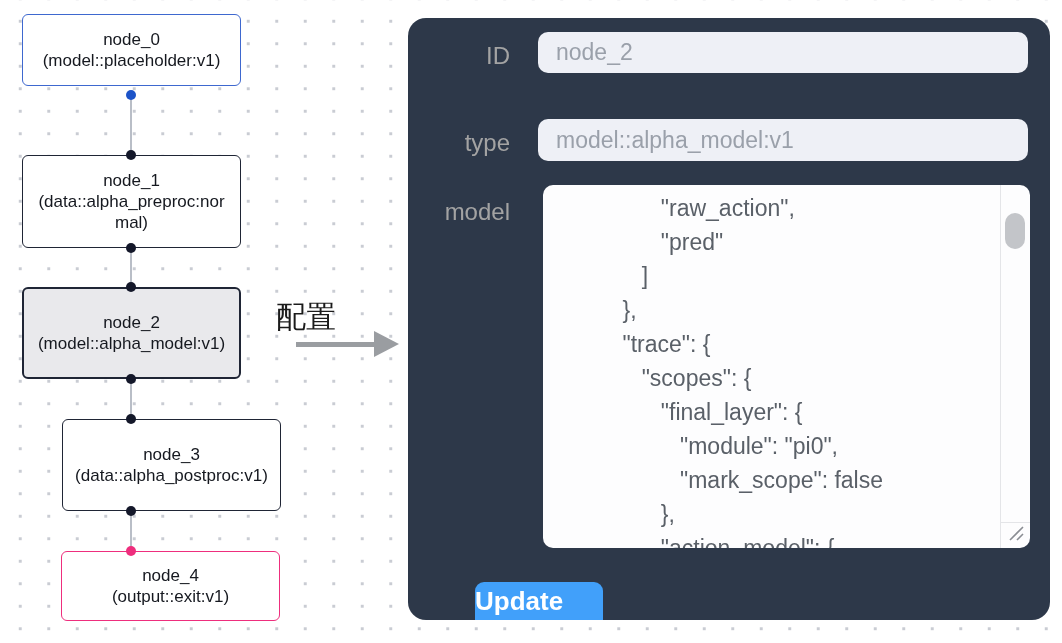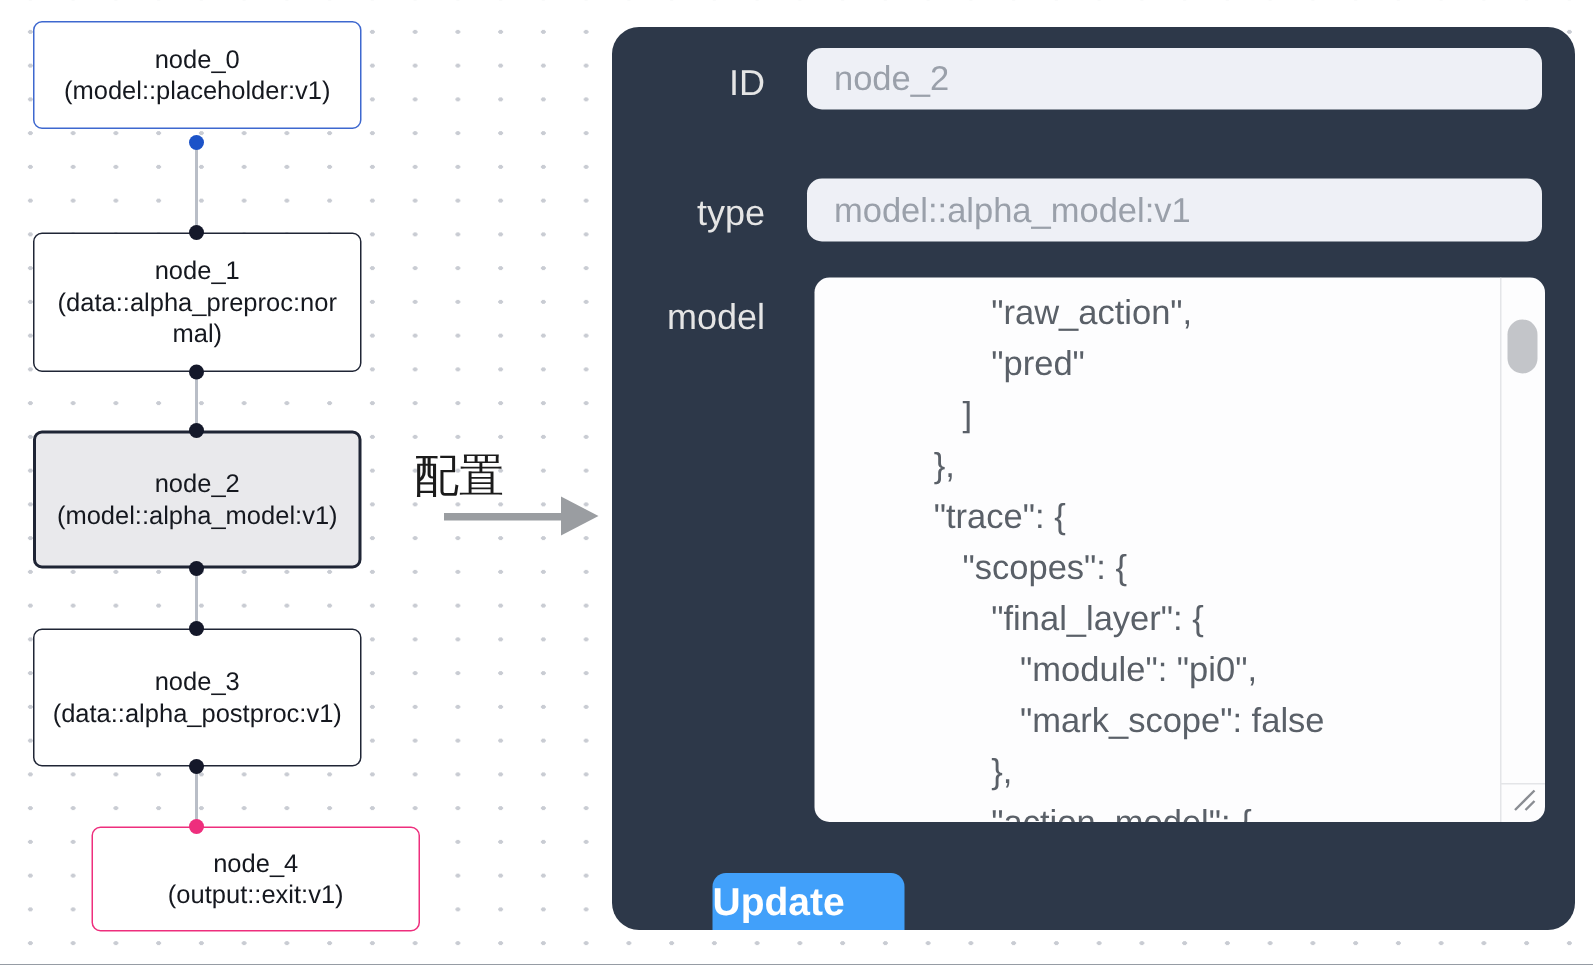--- a/index.html
+++ b/index.html
@@ -51,21 +51,21 @@
     border-left:25px solid #9a9da1; border-top:13px solid transparent; border-bottom:13px solid transparent;
   }
 
   
   .config-panel {
     position:absolute; left:408px; top:18px; width:642px; height:602px;
     background:#2d3849; border-radius:18px;
   }
   .field-label {
     position:absolute; left:0; width:102px; text-align:right;
-    font-size:24px; color:#e5e5e5;
+    font-size:24px; color:#a3a3a3;
   }
   .panel-input {
     position:absolute; left:130px; width:490px; height:41px;
     background:#eef0f6; border:none; outline:none; border-radius:10px;
     font-family:"Liberation Sans", sans-serif;
     font-size:23px; color:#9aa0aa; padding:0 18px;
   }
   .config-box {
     position:absolute; left:135px; top:167px; width:487px; height:363px;
     background:#fdfdfe; border-radius:10px; overflow:hidden;
@@ -107,21 +107,21 @@
 
   <div class="flow-node node-input" style="top:14px;height:72px;">
     <div class="node-body"><span>node_0</span><br><span>(model::placeholder:v1)</span></div>
   </div>
   <div class="flow-node" style="top:155px;height:93px;">
     <div class="node-body"><span>node_1</span><br><span>(data::alpha_preproc:normal)</span></div>
   </div>
   <div class="flow-node node-selected" style="top:287px;height:92px;">
     <div class="node-body"><span>node_2</span><br><span>(model::alpha_model:v1)</span></div>
   </div>
-  <div class="flow-node" style="top:419px;height:92px;">
+  <div class="flow-node" style="top:419px;height:92px;margin-left:40px;">
     <div class="node-body"><span>node_3</span><br><span>(data::alpha_postproc:v1)</span></div>
   </div>
   <div class="flow-node node-output" style="top:551px;height:70px;margin-left:39px;">
     <div class="node-body"><span>node_4</span><br><span>(output::exit:v1)</span></div>
   </div>
 
   <span class="handle handle-blue" style="top:90px;"></span>
   <span class="handle" style="top:150px;"></span>
   <span class="handle" style="top:243px;"></span>
   <span class="handle" style="top:282px;"></span>

